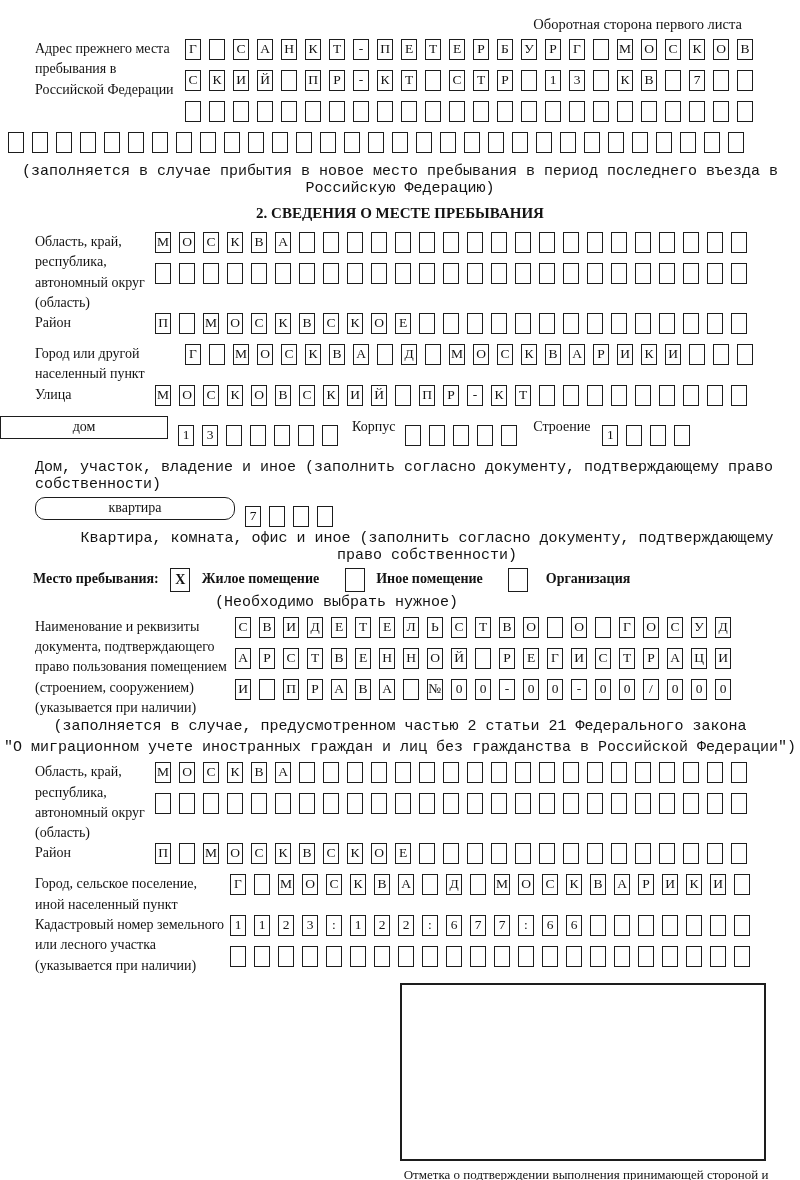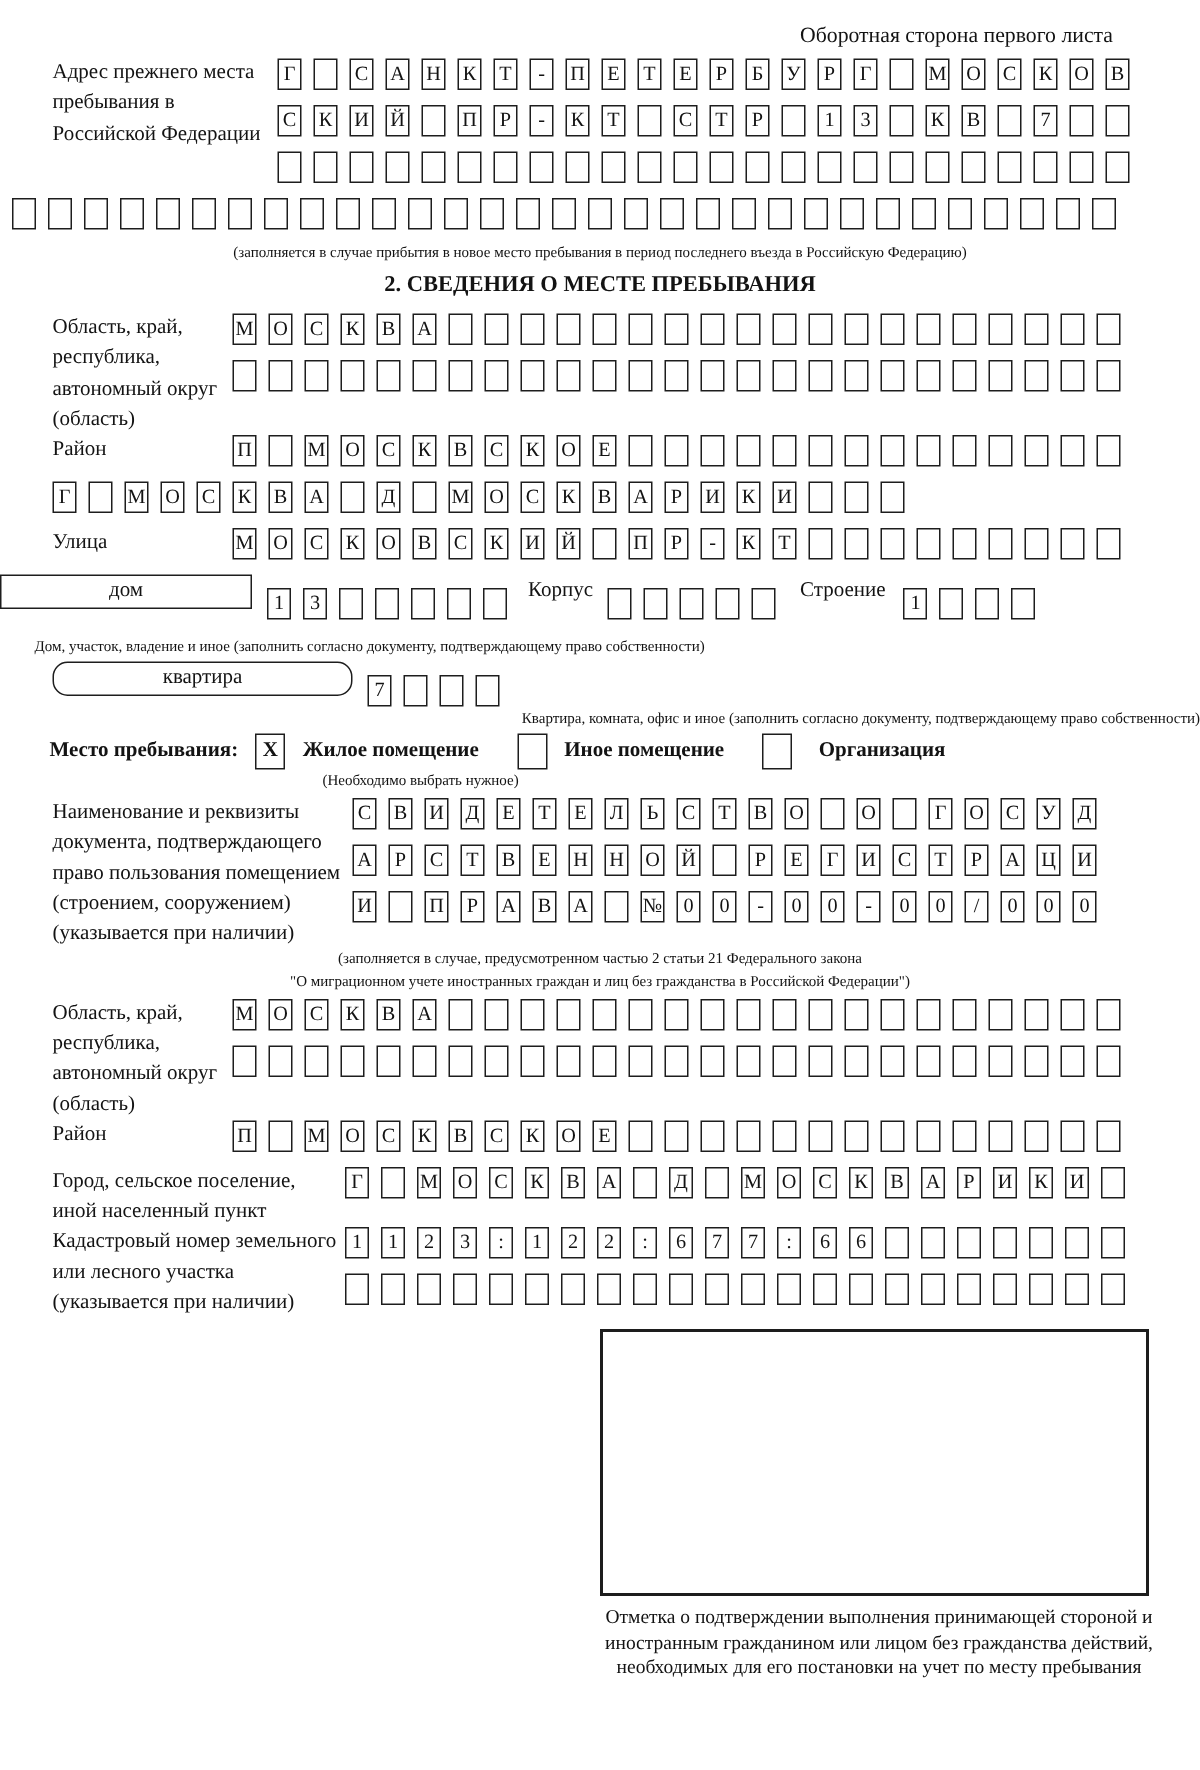--- a/index.html
+++ b/index.html
@@ -9,21 +9,21 @@
   .cellrow{white-space:nowrap;height:21px;margin-bottom:10px;line-height:0;}
   .cell{display:inline-block;box-sizing:border-box;width:16px;height:21px;border:1.6px solid #1d1d1d;
         margin-right:8px;text-align:center;font-size:13.5px;line-height:18px;vertical-align:top;}
   .frow{display:flex;align-items:flex-start;}
   .lbl{font-size:14px;line-height:1.45;}
   .pl35{padding-left:35px;}
   .w120{flex:0 0 120px;}
   .w150{flex:0 0 150px;}
   .w200{flex:0 0 200px;}
   .w195{flex:0 0 195px;}
-  .note{font-size:10px;text-align:center;margin:0 0 4px 0;}
+  .note{font-size:15px;text-align:center;margin:0 0 4px 0;font-family:Liberation Mono, monospace;}
   .sect-title{font-size:15px;font-weight:bold;text-align:center;margin:8px 0 10px 0;}
   .widebox{display:inline-block;box-sizing:border-box;border:1.7px solid #1d1d1d;height:23px;
            text-align:center;font-size:14px;line-height:20px;vertical-align:top;}
   .inline-lbl{display:inline-block;font-size:14px;line-height:22px;vertical-align:top;}
   .chk{display:inline-block;box-sizing:border-box;width:20px;height:24px;border:1.6px solid #1d1d1d;
        text-align:center;font-size:14px;line-height:21px;vertical-align:middle;}
   .stayrow{padding-left:33px;font-size:14px;margin-bottom:2px;font-weight:bold;}
   .mark-box{box-sizing:border-box;width:366px;height:178px;border:2px solid #1d1d1d;margin-left:400px;margin-top:6px;}
   .mark-caption{width:392px;margin-left:390px;margin-top:6px;text-align:center;font-size:13px;line-height:1.25;}
   .mt6{margin-top:6px;}
@@ -55,43 +55,44 @@
       <div class="cellrow"><span class="cell"></span><span class="cell"></span><span class="cell"></span><span class="cell"></span><span class="cell"></span><span class="cell"></span><span class="cell"></span><span class="cell"></span><span class="cell"></span><span class="cell"></span><span class="cell"></span><span class="cell"></span><span class="cell"></span><span class="cell"></span><span class="cell"></span><span class="cell"></span><span class="cell"></span><span class="cell"></span><span class="cell"></span><span class="cell"></span><span class="cell"></span><span class="cell"></span><span class="cell"></span><span class="cell"></span><span class="cell"></span></div>
     </div>
   </div>
 
   <div class="frow pl35">
     <div class="lbl w120">Район</div>
     <div class="cellrow"><span class="cell">П</span><span class="cell"></span><span class="cell">М</span><span class="cell">О</span><span class="cell">С</span><span class="cell">К</span><span class="cell">В</span><span class="cell">С</span><span class="cell">К</span><span class="cell">О</span><span class="cell">Е</span><span class="cell"></span><span class="cell"></span><span class="cell"></span><span class="cell"></span><span class="cell"></span><span class="cell"></span><span class="cell"></span><span class="cell"></span><span class="cell"></span><span class="cell"></span><span class="cell"></span><span class="cell"></span><span class="cell"></span><span class="cell"></span></div>
   </div>
 
   <div class="frow pl35">
+    <div class="lbl w150">Город или другой населенный пункт</div>
     <div class="cellrow"><span class="cell">Г</span><span class="cell"></span><span class="cell">М</span><span class="cell">О</span><span class="cell">С</span><span class="cell">К</span><span class="cell">В</span><span class="cell">А</span><span class="cell"></span><span class="cell">Д</span><span class="cell"></span><span class="cell">М</span><span class="cell">О</span><span class="cell">С</span><span class="cell">К</span><span class="cell">В</span><span class="cell">А</span><span class="cell">Р</span><span class="cell">И</span><span class="cell">К</span><span class="cell">И</span><span class="cell"></span><span class="cell"></span><span class="cell"></span></div>
   </div>
 
   <div class="frow pl35">
     <div class="lbl w120">Улица</div>
     <div class="cellrow"><span class="cell">М</span><span class="cell">О</span><span class="cell">С</span><span class="cell">К</span><span class="cell">О</span><span class="cell">В</span><span class="cell">С</span><span class="cell">К</span><span class="cell">И</span><span class="cell">Й</span><span class="cell"></span><span class="cell">П</span><span class="cell">Р</span><span class="cell">-</span><span class="cell">К</span><span class="cell">Т</span><span class="cell"></span><span class="cell"></span><span class="cell"></span><span class="cell"></span><span class="cell"></span><span class="cell"></span><span class="cell"></span><span class="cell"></span><span class="cell"></span></div>
   </div>
 
   <div style="margin-bottom:3px;white-space:nowrap;">
     <span class="widebox" style="width:168px;">дом</span>
     <span class="cellrow" style="display:inline-block;margin:1px 0 0 6px;"><span class="cell">1</span><span class="cell">3</span><span class="cell"></span><span class="cell"></span><span class="cell"></span><span class="cell"></span><span class="cell"></span></span>
     <span class="inline-lbl" style="margin:0 6px 0 2px;">Корпус</span>
     <span class="cellrow" style="display:inline-block;margin-top:1px;"><span class="cell"></span><span class="cell"></span><span class="cell"></span><span class="cell"></span><span class="cell"></span></span>
     <span class="inline-lbl" style="margin:0 8px 0 4px;">Строение</span>
     <span class="cellrow" style="display:inline-block;margin-top:1px;"><span class="cell">1</span><span class="cell"></span><span class="cell"></span><span class="cell"></span></span>
   </div>
-  <div class="note" style="text-align:left;padding-left:23px;">Дом, участок, владение и иное (заполнить согласно документу, подтверждающему право собственности)</div>
+  <div class="note" style="text-align:left;padding-left:35px;">Дом, участок, владение и иное (заполнить согласно документу, подтверждающему право собственности)</div>
 
   <div style="padding-left:35px;margin-bottom:3px;white-space:nowrap;">
     <span class="widebox" style="width:200px;border-radius:10px;">квартира</span>
     <span class="cellrow" style="display:inline-block;margin:1px 0 0 6px;"><span class="cell">7</span><span class="cell"></span><span class="cell"></span><span class="cell"></span></span>
   </div>
-  <div class="note" style="text-align:right;padding-left:54px;">Квартира, комната, офис и иное (заполнить согласно документу, подтверждающему право собственности)</div>
+  <div class="note" style="text-align:center;padding-left:54px;">Квартира, комната, офис и иное (заполнить согласно документу, подтверждающему право собственности)</div>
 
   <div class="stayrow">
     <span>Место пребывания:</span>
     <span class="chk" style="margin-left:8px;">X</span>
     <span style="margin:0 22px 0 8px;">Жилое помещение</span>
     <span class="chk"></span>
     <span style="margin:0 22px 0 8px;">Иное помещение</span>
     <span class="chk"></span>
     <span style="margin-left:14px;">Организация</span>
   </div>

